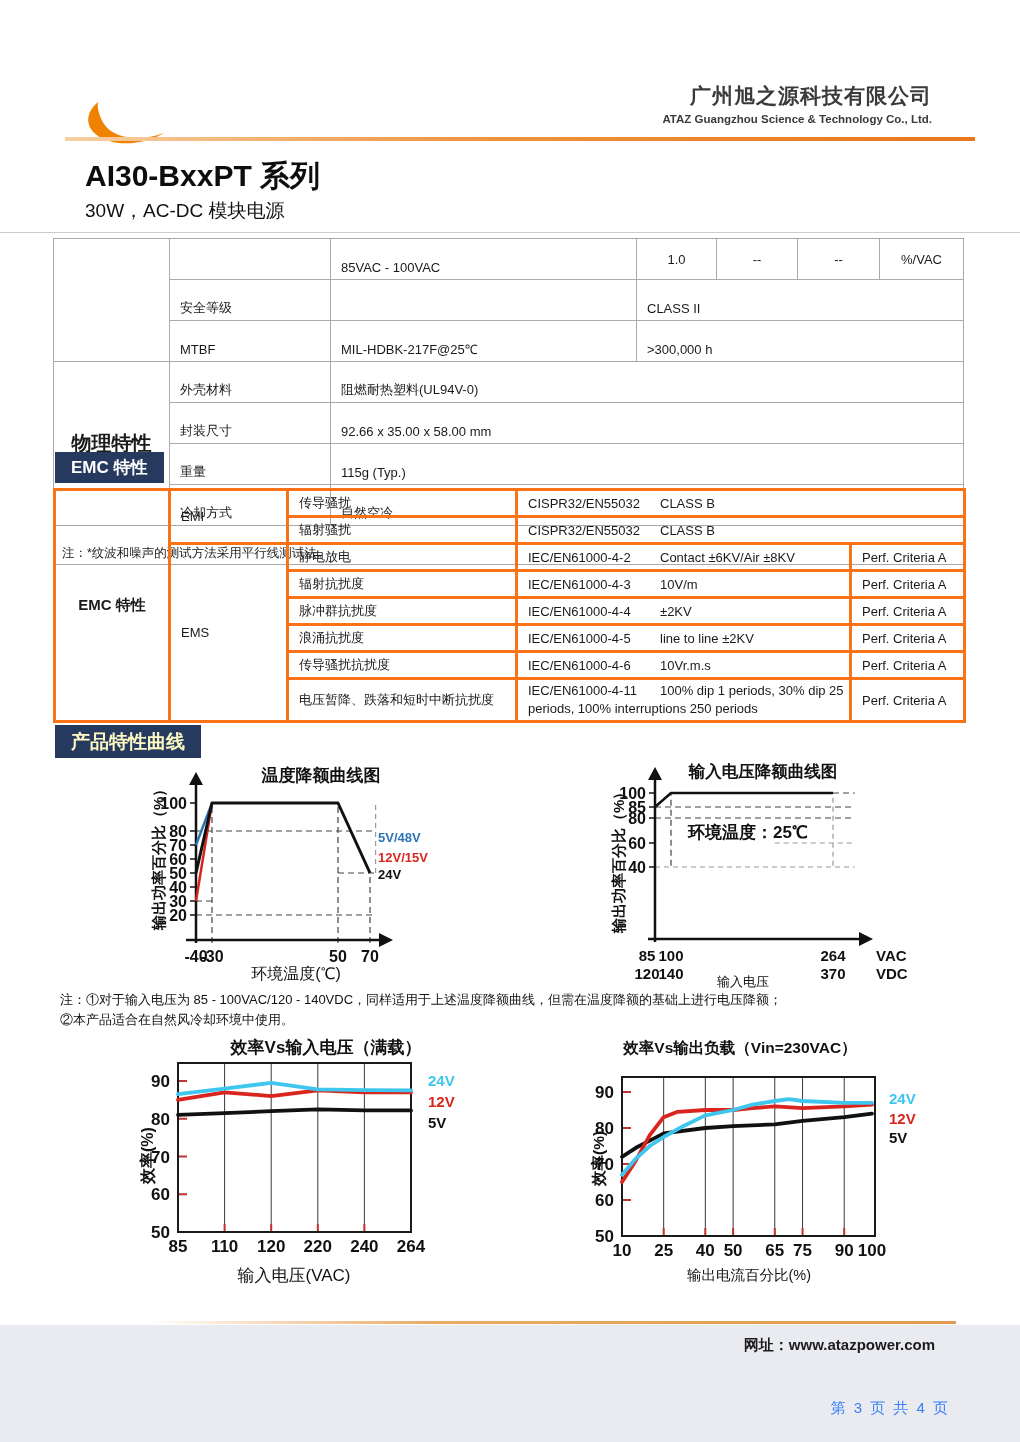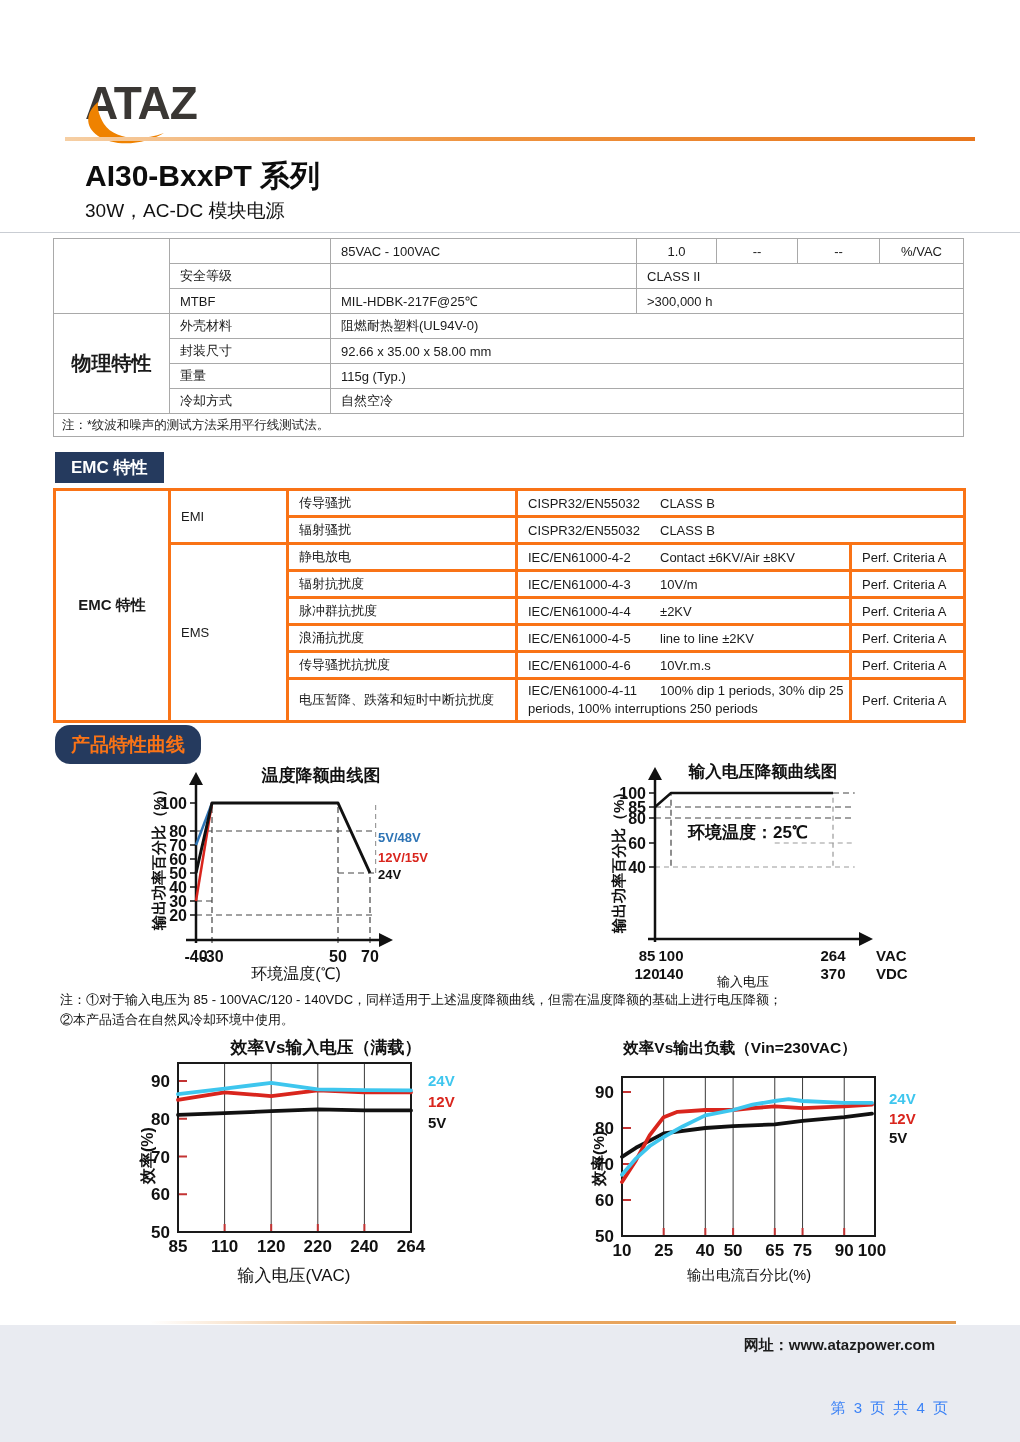--- a/index.html
+++ b/index.html
@@ -14,29 +14,29 @@
   .company-en{font-size:11.5px;font-weight:bold;margin-top:3px;}
   .hdr-line{position:absolute;left:65px;top:137px;width:910px;height:4px;
             background:linear-gradient(to right,#f6cfa4,#ef9440 45%,#e8761c);}
   .doc-title{position:absolute;left:85px;top:156px;font-size:30px;font-weight:bold;color:#0d0d0d;}
   .doc-sub{position:absolute;left:85px;top:198px;font-size:19px;color:#111;}
   .thin-line{position:absolute;left:0;top:232px;width:1020px;height:1px;background:#c9cdd3;}
 
   
   table{border-collapse:collapse;table-layout:fixed;}
   .spec{position:absolute;left:53px;top:238px;width:910px;font-size:13px;}
-  .spec td{border:1px solid #a9a9a9;height:24px;padding:0 4px 0 10px;white-space:nowrap;overflow:hidden;}
+  .spec td{border:1px solid #a9a9a9;height:24px;padding:16px 4px 0 10px;white-space:nowrap;overflow:hidden;}
   .spec td.c{text-align:center;padding:0;}
   .spec td.grp{font-size:20px;font-weight:bold;text-align:center;padding:0;}
   .spec td.nt{font-size:12.5px;padding-left:8px;height:22px;}
 
   .emc-badge{position:absolute;left:55px;top:452px;height:31px;background:#253a5e;color:#fff;
              display:flex;align-items:center;padding:0 16px;font-size:17px;font-weight:bold;}
-  .curves-badge{position:absolute;left:55px;top:725px;height:39px;background:#253a5e;color:#f97316;
-             display:flex;align-items:center;padding:0 16px;font-size:19px;font-weight:bold;border-radius:15px;}
+  .curves-badge{position:absolute;left:55px;top:725px;height:33px;background:#253a5e;color:#fef9c3;
+             display:flex;align-items:center;padding:0 16px;font-size:19px;font-weight:bold;}
   .emc{position:absolute;left:53px;top:488px;width:910px;font-size:13px;}
   .emc td{border:3px solid #f97316;height:24px;padding:0 4px 0 10px;white-space:nowrap;overflow:hidden;}
   .emc td.grp{font-size:15px;font-weight:bold;text-align:center;padding:0;}
   .emc td.tall{height:38px;white-space:normal;line-height:1.4;padding-top:1px;padding-bottom:1px;}
   .emc .std{display:inline-block;min-width:132px;}
 
   
   .chart{position:absolute;}
   .c-title{position:absolute;text-align:center;font-weight:bold;color:#111;}
   .c-ann{position:absolute;font-weight:bold;color:#111;}
@@ -52,24 +52,27 @@
             background:linear-gradient(to right,rgba(238,170,100,0),#ebaa66 35%,#e29a4e);}
   .ftr-band{position:absolute;left:0;top:1325px;width:1020px;height:117px;background:#e9ebf1;}
   .ftr-url{position:absolute;right:85px;top:1336px;font-size:15px;font-weight:700;color:#1c1c1c;}
   .ftr-page{position:absolute;right:70px;top:1399px;font-size:15px;color:#3b82f6;letter-spacing:2px;}
 </style>
 </head>
 <body>
 
 <div class="page">
 
-  <div class="logo-text">ATAZ</div>
   <svg class="logo-swoosh" width="110" height="48" viewBox="0 0 110 48">
     <path d="M22,2 C10,12 8,26 22,36 C40,48 70,44 88,33 C64,42 38,39 28,24 C23,16 21,8 22,2 Z" fill="#ef8200"></path>
   </svg>
+  <div class="company">
+    <div class="company-cn">广州旭之源科技有限公司</div>
+    <div class="company-en">ATAZ Guangzhou Science &amp; Technology Co., Ltd.</div>
+  </div>
   <div class="hdr-line"></div>
   <div class="doc-title">AI30-BxxPT 系列</div>
   <div class="doc-sub">30W，AC-DC 模块电源</div>
   <div class="thin-line"></div>
 
   <table class="spec">
     <colgroup>
         <col style="width:116px">
         <col style="width:161px">
         <col style="width:306px">

